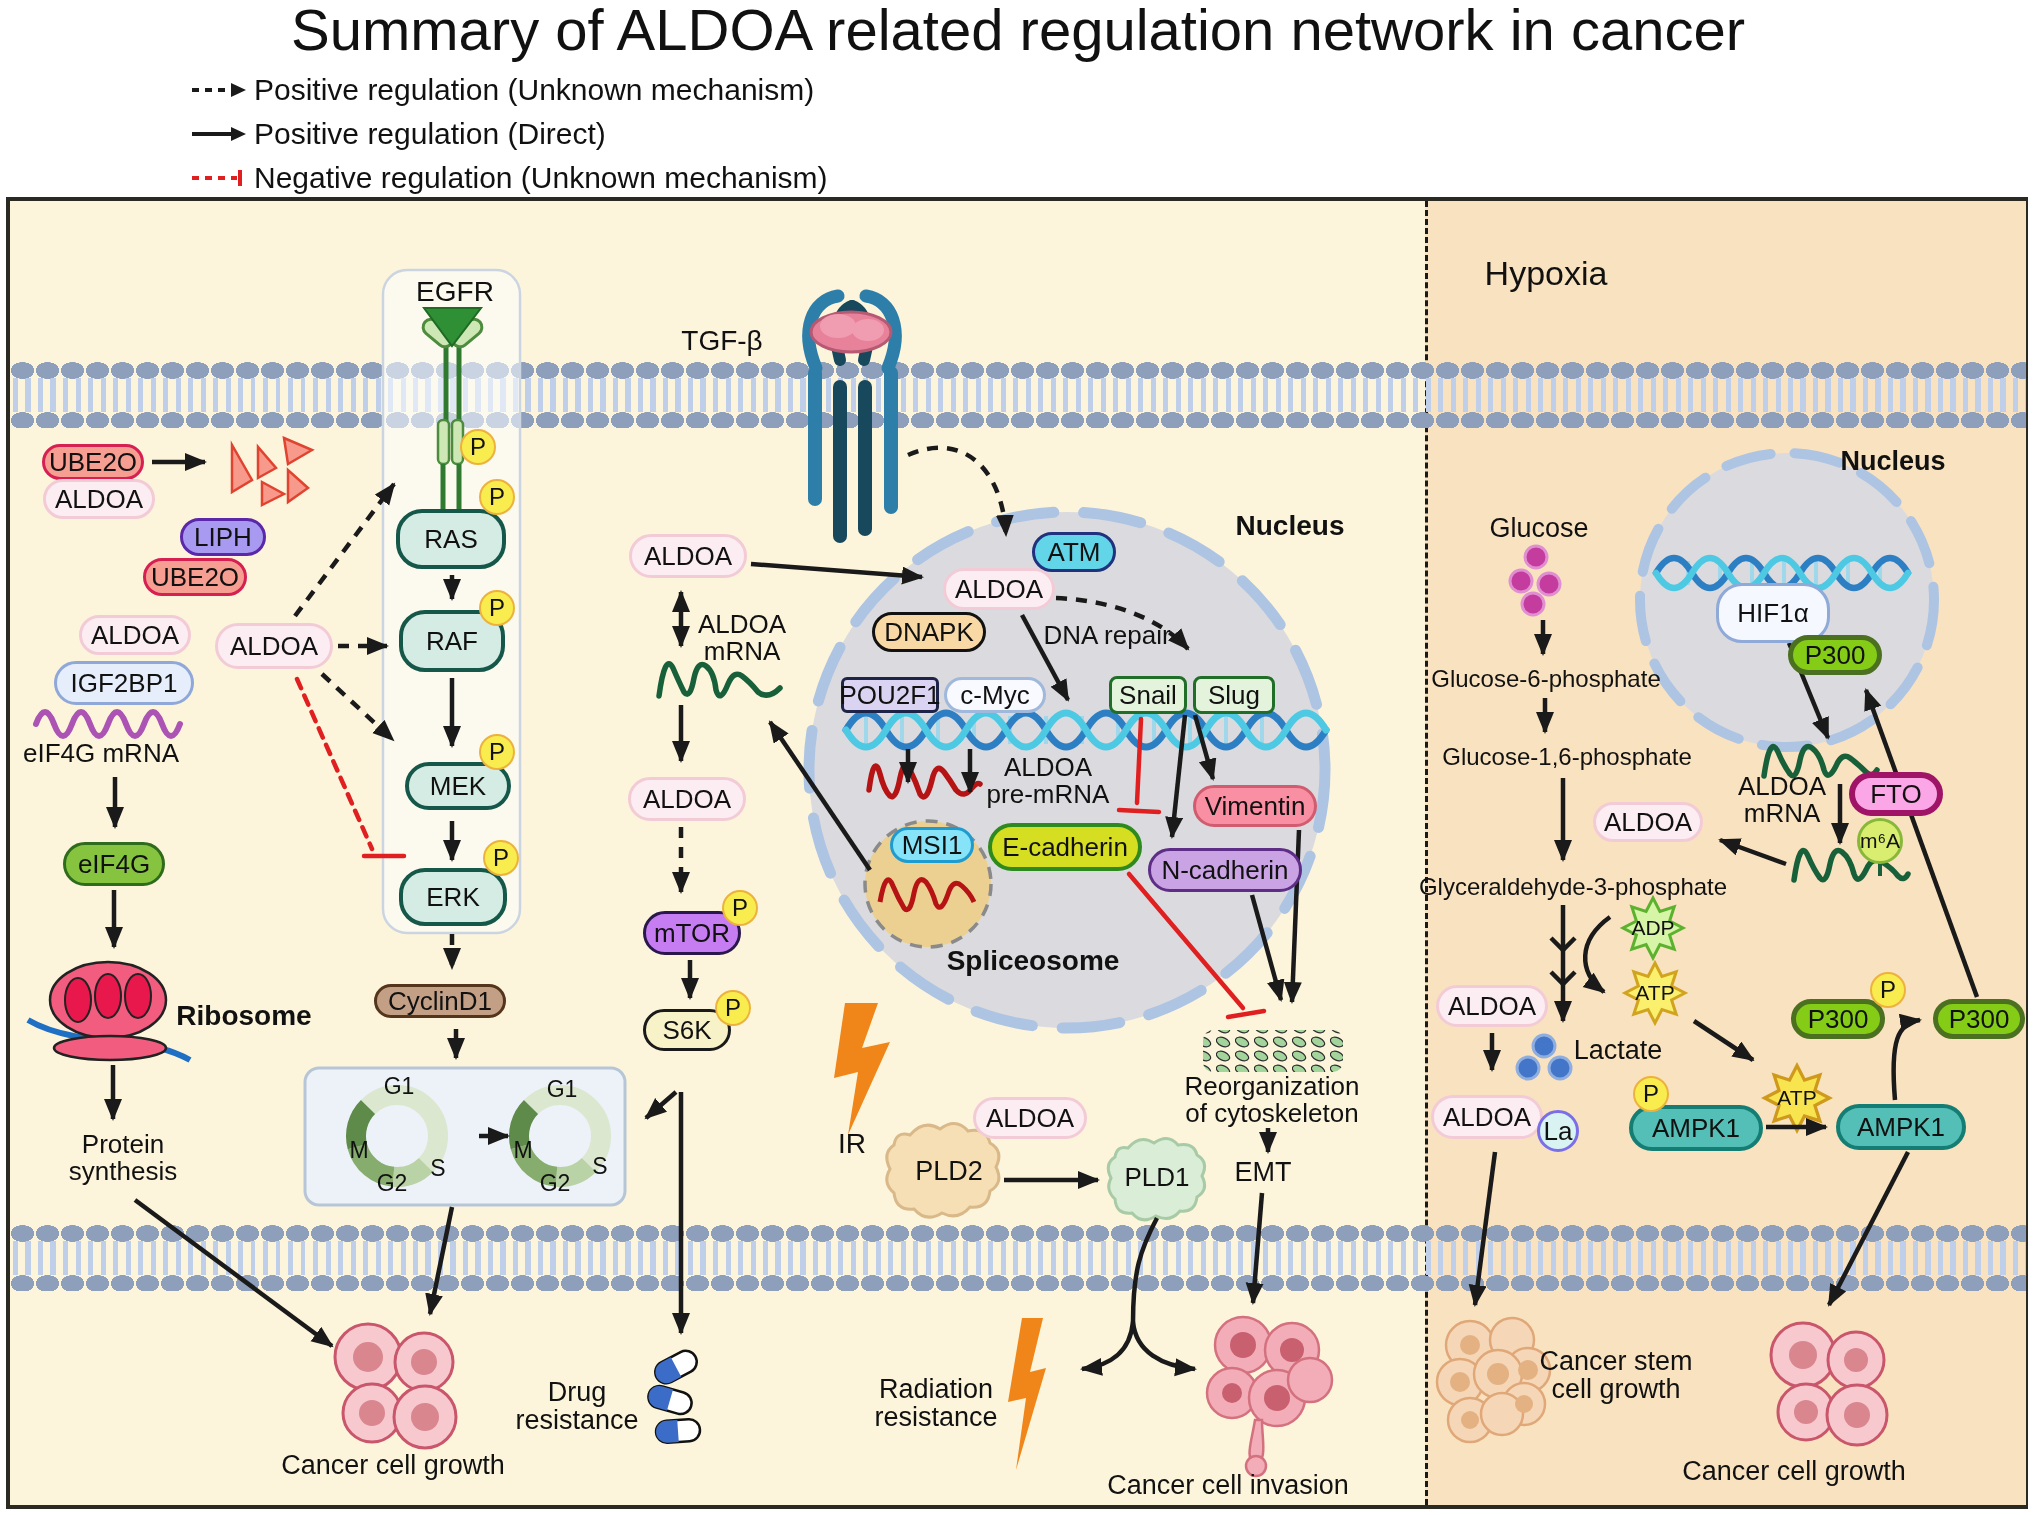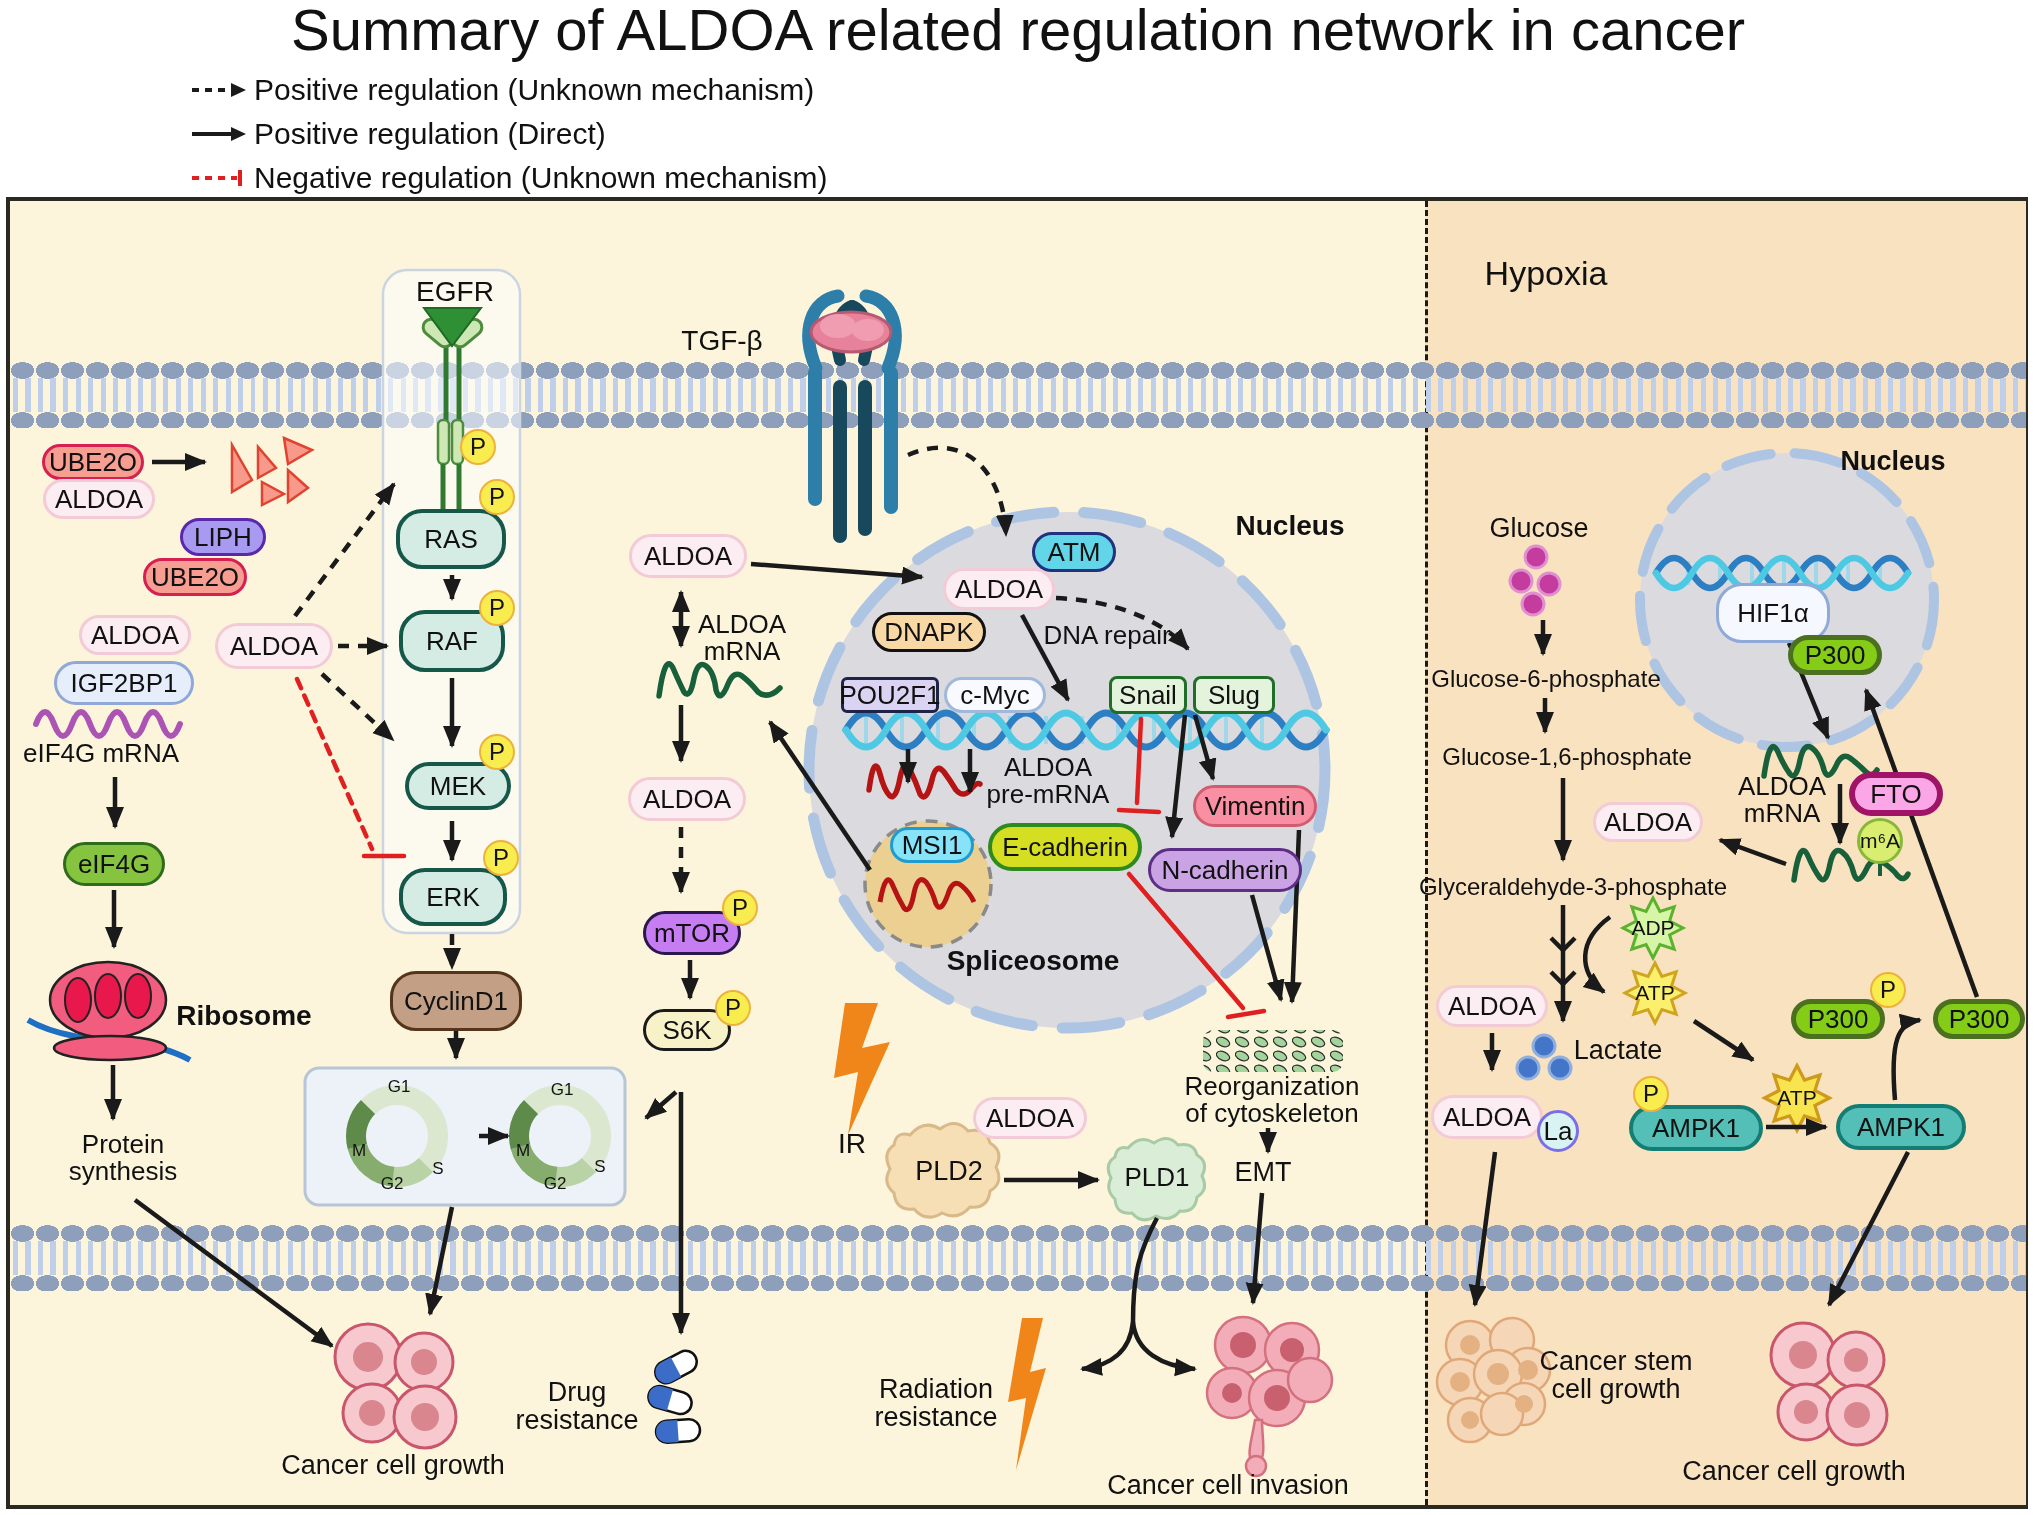--- a/index.html
+++ b/index.html
@@ -45,21 +45,21 @@
   .c-p300{background:#84cc16;border:5px solid #4A7020;}
   .c-fto{background:#FBA6E6;border:6px solid #A01468;}
   .c-ampk{background:#54BFB7;border:4px solid #157E74;}
   .c-la{background:#D8F3F1;border:3px solid #7B6FE8;border-radius:50%;}
   .c-m6a{background:#D9ED70;border:3px solid #88B83A;border-radius:50%;font-size:21px;}
   .p-badge{width:36px;height:36px;border-radius:50%;background:#F8EC4E;border:2.5px solid #EDB23D;
            font-size:24px;z-index:7;}
   .txt{background:transparent;border:none;}
   .bold{font-weight:bold;}
   .f34{font-size:34px;} .f28{font-size:28px;} .f27{font-size:27px;}
-  .f24{font-size:24px;} .f21{font-size:21px;} .f17{font-size:17px;}
+  .f24{font-size:24px;} .f21{font-size:21px;} .f17{font-size:23px;}
 </style>
 </head>
 <body>
 
 <div class="stage">
 
   <div class="title">Summary of ALDOA related regulation network in cancer</div>
 
   <svg class="legend-marker" style="left:190px;top:79px" viewBox="0 0 58 22">
     <line x1="2" y1="11" x2="41" y2="11" stroke="#1a1a1a" stroke-width="4" stroke-dasharray="7 6"></line>
@@ -400,21 +400,21 @@
   <div class="node txt" style="left:123px;top:1158px">Protein
 synthesis</div>
   <div class="node txt f27" style="left:393px;top:1466px">Cancer cell growth</div>
   <div class="node pill c-aldoa" style="left:274px;top:646px;width:118px;height:46px">ALDOA</div>
 
   <div class="node txt f28" style="left:455px;top:292px">EGFR</div>
   <div class="node pill c-kinase" style="left:451px;top:539px;width:110px;height:60px">RAS</div>
   <div class="node pill c-kinase" style="left:452px;top:641px;width:106px;height:62px">RAF</div>
   <div class="node pill c-kinase" style="left:458px;top:786px;width:106px;height:48px">MEK</div>
   <div class="node pill c-kinase" style="left:453px;top:897px;width:108px;height:58px">ERK</div>
-  <div class="node pill c-cyclin" style="left:456px;top:1001px;width:132px;height:60px">CyclinD1</div>
+  <div class="node pill c-cyclin" style="left:440px;top:1001px;width:132px;height:34px">CyclinD1</div>
   <div class="node p-badge" style="left:478px;top:447px">P</div>
   <div class="node p-badge" style="left:497px;top:497px">P</div>
   <div class="node p-badge" style="left:497px;top:608px">P</div>
   <div class="node p-badge" style="left:497px;top:752px">P</div>
   <div class="node p-badge" style="left:501px;top:858px">P</div>
 
   <div class="node txt f17" style="left:399px;top:1087px">G1</div>
   <div class="node txt f17" style="left:359px;top:1151px">M</div>
   <div class="node txt f17" style="left:392px;top:1184px">G2</div>
   <div class="node txt f17" style="left:438px;top:1169px">S</div>

